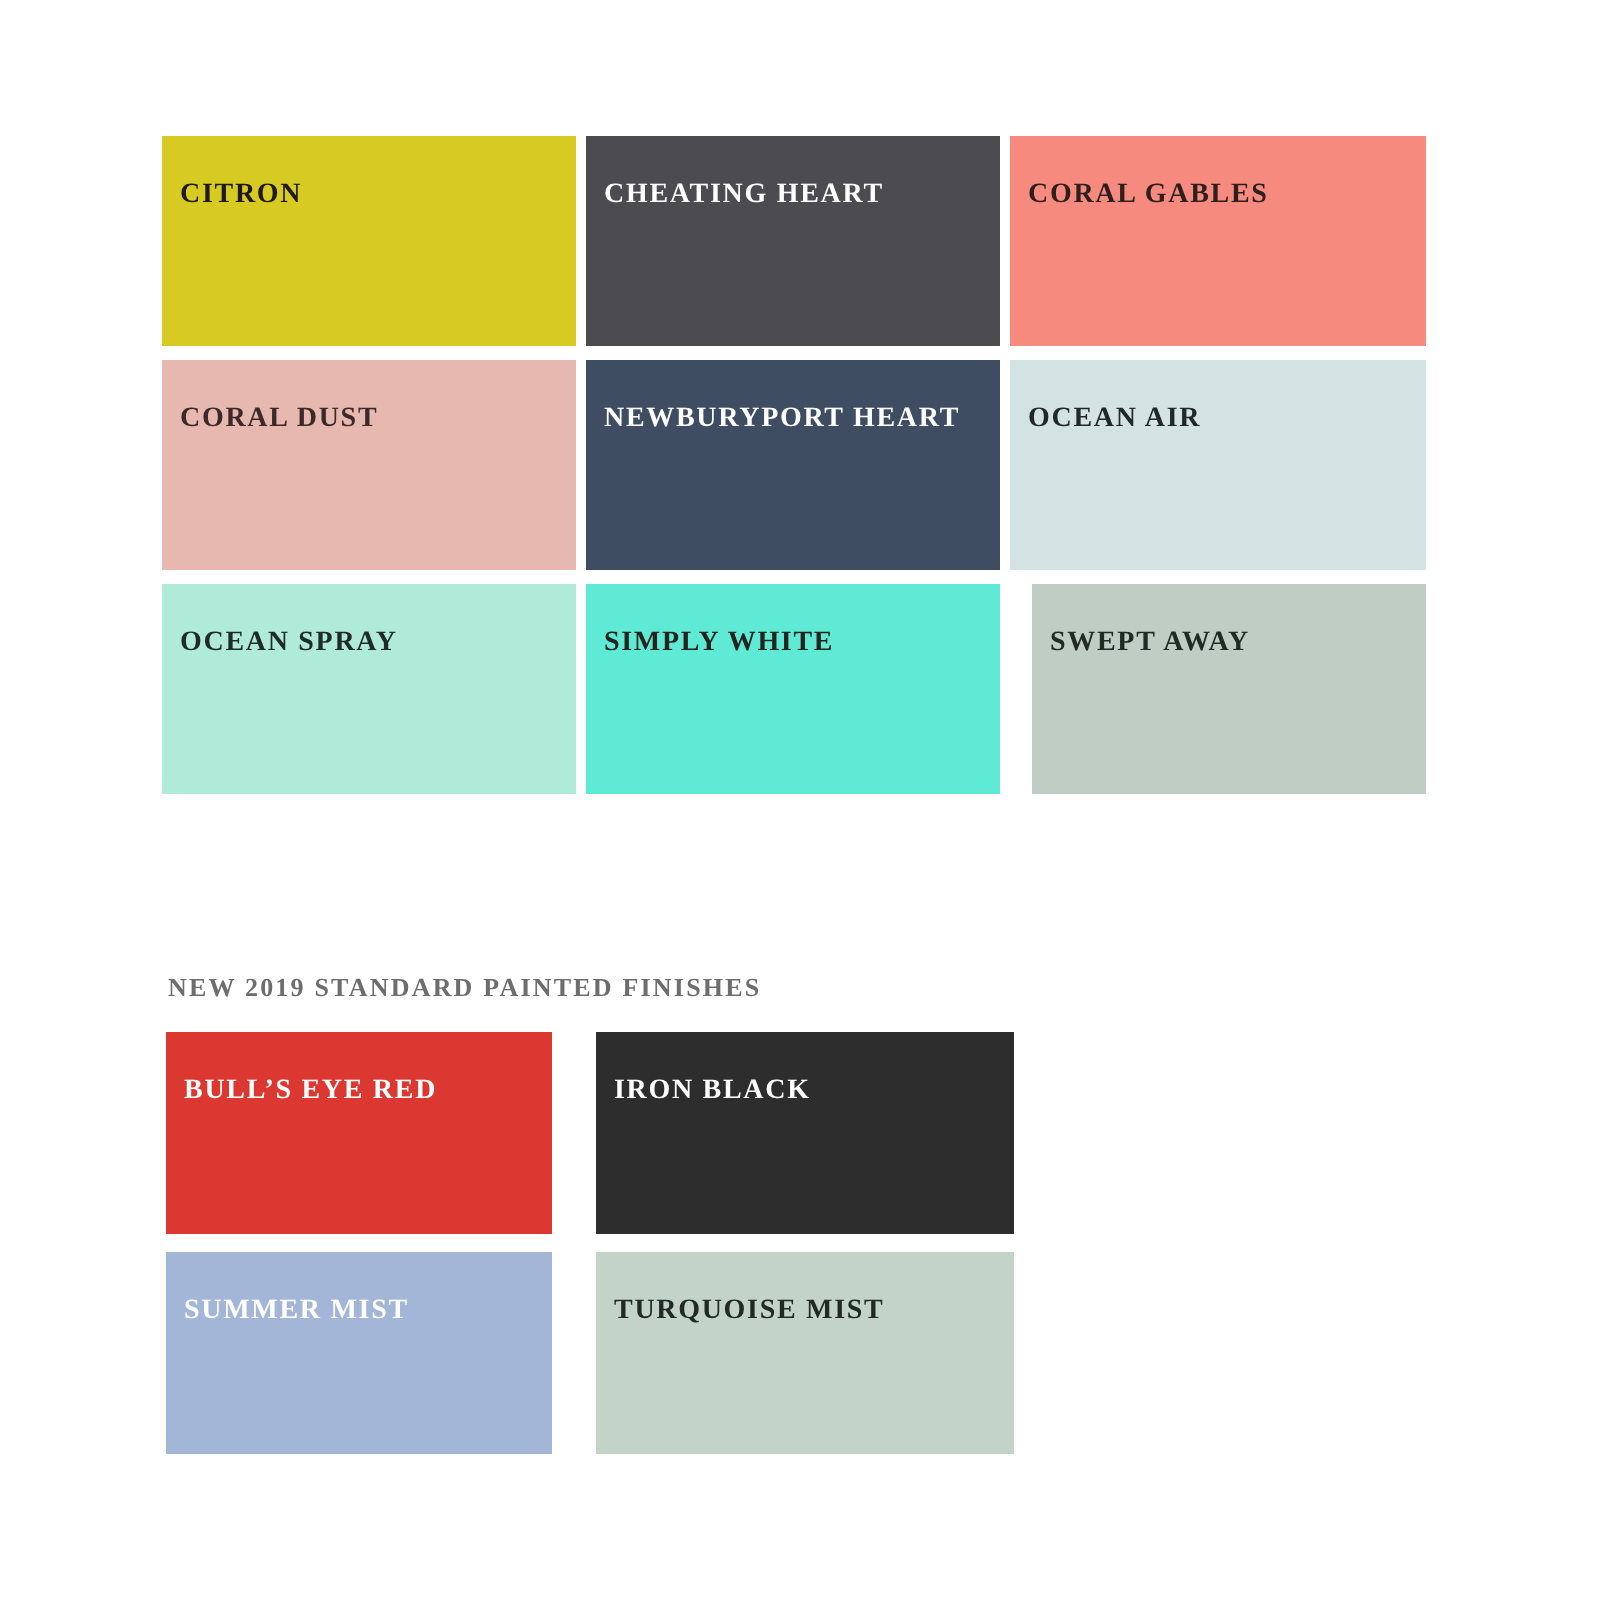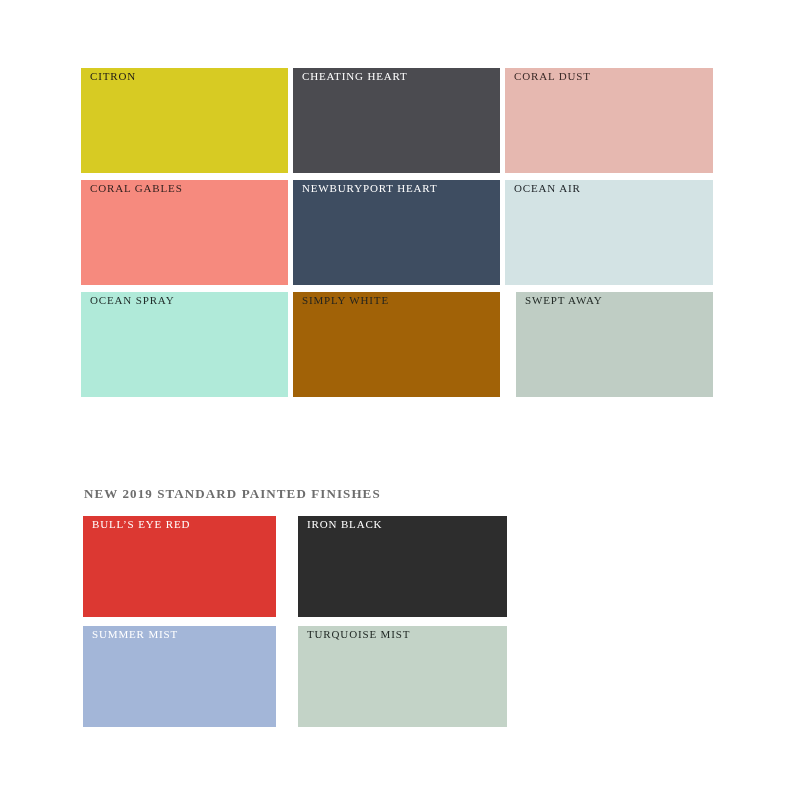--- a/index.html
+++ b/index.html
@@ -49,23 +49,23 @@
 
   .swatch {
     position: relative;
     box-sizing: border-box;
     overflow: hidden;
   }
 
   .swatch-label {
     position: absolute;
     left: 9px;
-    top: 2px;
-    font-size: 11px;
-    font-weight: normal;
+    top: 22px;
+    font-size: 14px;
+    font-weight: bold;
     letter-spacing: 0.85px;
     line-height: 1.1;
     white-space: nowrap;
     user-select: none;
   }
 
   
   .lbl-dark  { color: #1f1a16; }
   .lbl-light { color: #ffffff; }
   .lbl-ink   { color: #2a2a2e; }
@@ -91,41 +91,41 @@
   <div class="grid" id="main-grid">
 
     <div class="swatch" style="background-color: rgb(215, 203, 35);">
       <span class="swatch-label lbl-dark" style="color: rgb(31, 26, 22);">CITRON</span>
     </div>
 
     <div class="swatch" style="background-color: rgb(75, 75, 80);">
       <span class="swatch-label lbl-light" style="color: rgb(255, 255, 255);">CHEATING HEART</span>
     </div>
 
+    <div class="swatch" style="background-color: rgb(246, 138, 126);">
+      <span class="swatch-label lbl-dark" style="color: rgb(46, 31, 29);">CORAL GABLES</span>
+    </div>
+
     <div class="swatch" style="background-color: rgb(230, 184, 176);">
       <span class="swatch-label lbl-dark" style="color: rgb(59, 42, 40);">CORAL DUST</span>
-    </div>
-
-    <div class="swatch" style="background-color: rgb(246, 138, 126);">
-      <span class="swatch-label lbl-dark" style="color: rgb(46, 31, 29);">CORAL GABLES</span>
     </div>
 
     <div class="swatch" style="background-color: rgb(62, 77, 97);">
       <span class="swatch-label lbl-light" style="color: rgb(255, 255, 255);">NEWBURYPORT HEART</span>
     </div>
 
     <div class="swatch" style="background-color: rgb(211, 227, 228);">
       <span class="swatch-label lbl-ink" style="color: rgb(34, 39, 43);">OCEAN AIR</span>
     </div>
 
     <div class="swatch" style="background-color: rgb(176, 234, 217);">
       <span class="swatch-label lbl-ink" style="color: rgb(31, 43, 40);">OCEAN SPRAY</span>
     </div>
 
-    <div class="swatch" style="background-color: #a16207;">
+    <div class="swatch" style="background-color: #5eead4;">
       <span class="swatch-label lbl-ink" style="color: rgb(36, 36, 31);">SIMPLY WHITE</span>
     </div>
 
     <div class="swatch" style="background-color: rgb(191, 205, 196); margin-left: 11px;">
       <span class="swatch-label lbl-ink" style="color: rgb(34, 42, 38);">SWEPT AWAY</span>
     </div>
 
   </div>
 
   <div id="new-section-heading" style="color: rgb(109, 109, 109);">NEW  2019  STANDARD PAINTED FINISHES</div>

